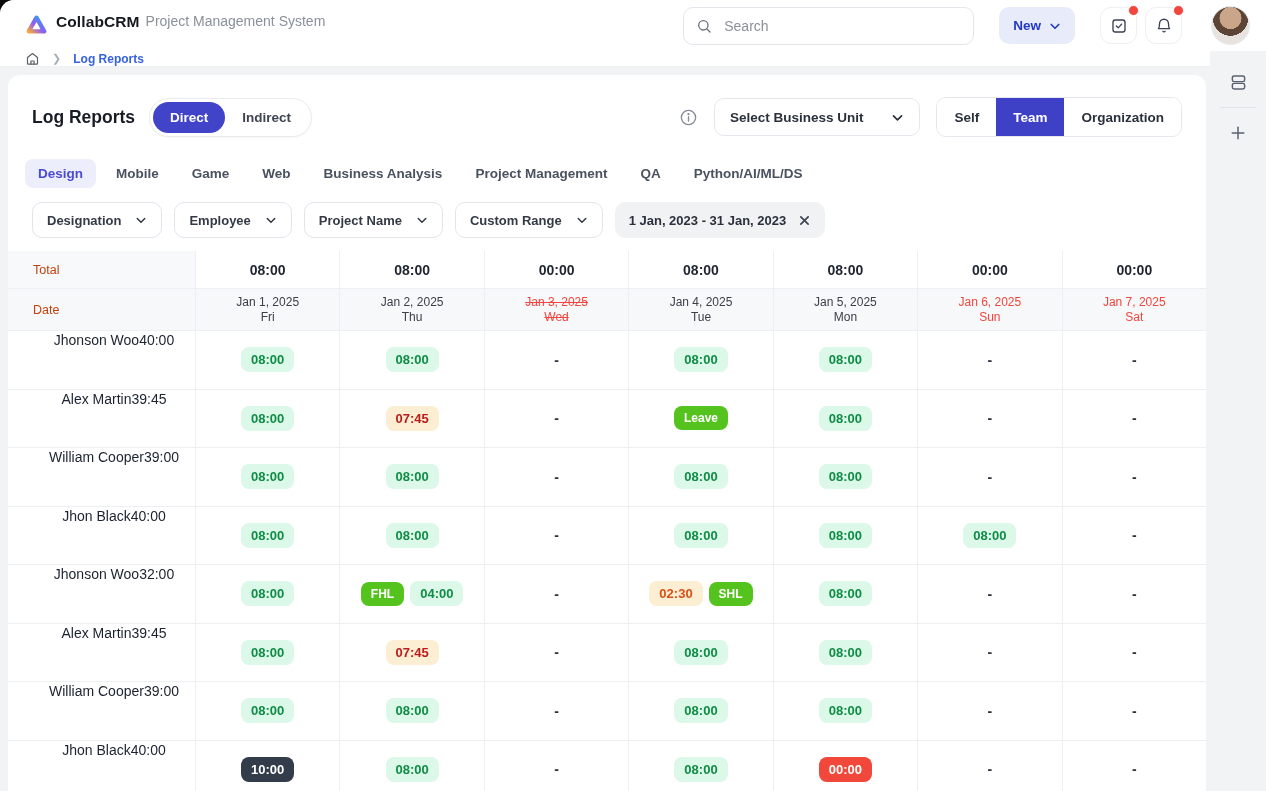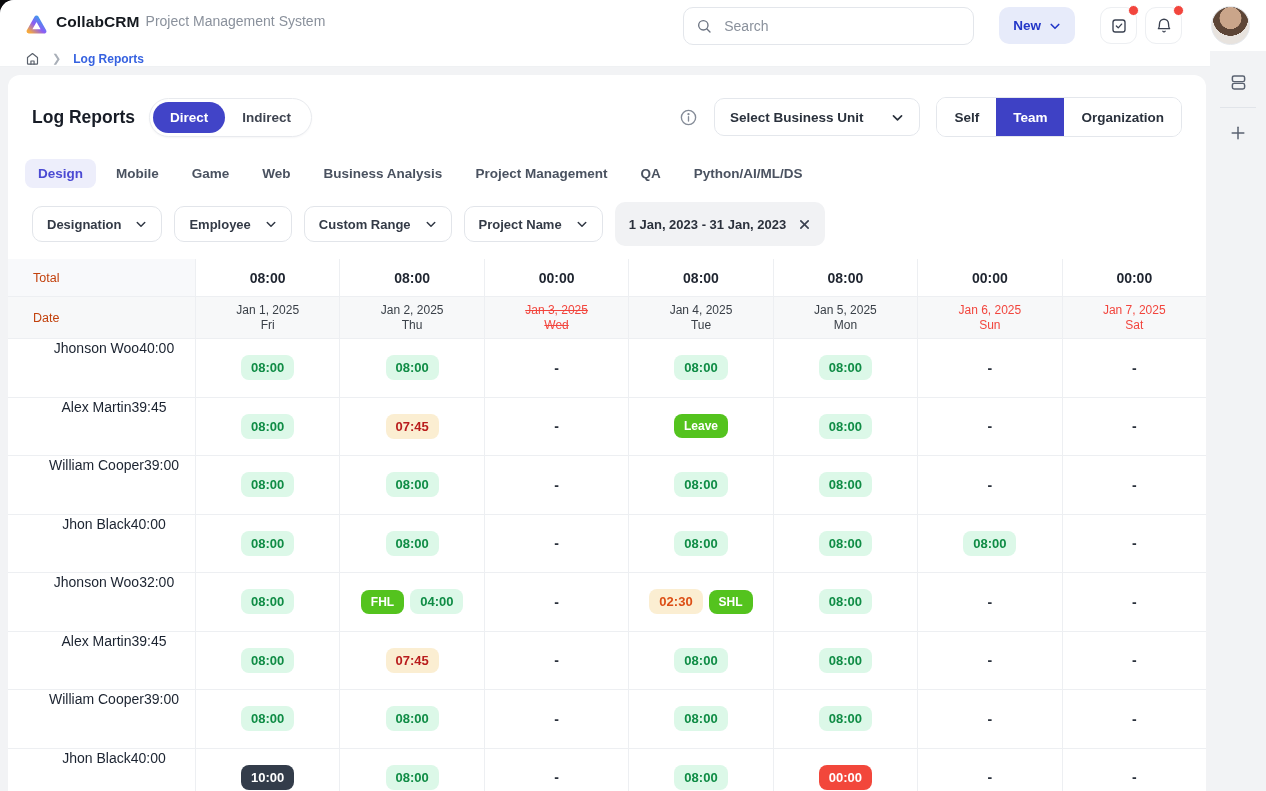--- a/index.html
+++ b/index.html
@@ -45,21 +45,21 @@
   .scope{display:flex;border:1px solid #E4E7EC;border-radius:10px;overflow:hidden;background:#fff;height:38px;}
   .seg-opt{border:none;background:#fff;padding:0 17px;font-size:13.5px;font-weight:700;color:#2A313C;cursor:pointer;font-family:inherit;}
   .seg-opt.active{background:#3E41C5;color:#fff;}
   
   .tabs{display:flex;align-items:center;gap:7px;padding:22px 24px 0 17px;}
   .tab{border:none;background:transparent;padding:7px 13px;font-size:13.5px;font-weight:600;color:#4A5260;cursor:pointer;border-radius:8px;font-family:inherit;}
   .tab.active{background:#EDEEFB;color:#4B4AD3;font-weight:700;}
   
   .filters{display:flex;align-items:center;gap:12px;padding:14px 24px 0 24px;}
   .filter-btn{display:flex;align-items:center;gap:14px;height:36px;padding:0 14px;border:1px solid #E2E5EA;border-radius:10px;background:#fff;font-size:13px;font-weight:700;color:#333A46;cursor:pointer;font-family:inherit;}
-  .date-chip{display:flex;align-items:center;gap:12px;height:44px;padding:0 14px;border-radius:10px;background:#F1F2F4;font-size:13px;font-weight:700;color:#2B313C;}
+  .date-chip{display:flex;align-items:center;gap:12px;height:36px;padding:0 14px;border-radius:10px;background:#F1F2F4;font-size:13px;font-weight:700;color:#2B313C;}
   .chip-x{display:flex;color:#3A4150;cursor:pointer;}
   
   .log-table{margin-top:13px;}
   .t-row{display:grid;grid-template-columns:187px repeat(7,1fr);}
   .t-cell{display:flex;align-items:center;justify-content:center;border-bottom:1px solid #EDEFF2;box-sizing:border-box;}
   .t-cell + .t-cell{border-left:1px solid #EDEFF2;}
   .label-cell{justify-content:flex-start;padding-left:25px;font-size:12.5px;color:#c2410c;}
   .total-row .t-cell{height:38px;}
   .total-row .label-cell{background:#F8F9FB;}
   .total-val{font-size:14px;font-weight:700;color:#1F2530;}
@@ -218,29 +218,29 @@
                 </button>
                 <button class="filter-btn">
                   <span>Employee</span>
                   <span style="display: flex;">
                     <svg width="12" height="12" viewBox="0 0 16 16" fill="none" stroke="currentColor" stroke-width="2" stroke-linecap="round" stroke-linejoin="round">
                       <polyline points="3,6 8,11 13,6"></polyline>
                     </svg>
                   </span>
                 </button>
                 <button class="filter-btn">
-                  <span>Custom Range</span>
+                  <span>Project Name</span>
                   <span style="display: flex;">
                     <svg width="12" height="12" viewBox="0 0 16 16" fill="none" stroke="currentColor" stroke-width="2" stroke-linecap="round" stroke-linejoin="round">
                       <polyline points="3,6 8,11 13,6"></polyline>
                     </svg>
                   </span>
                 </button>
                 <button class="filter-btn">
-                  <span>Project Name</span>
+                  <span>Custom Range</span>
                   <span style="display: flex;">
                     <svg width="12" height="12" viewBox="0 0 16 16" fill="none" stroke="currentColor" stroke-width="2" stroke-linecap="round" stroke-linejoin="round">
                       <polyline points="3,6 8,11 13,6"></polyline>
                     </svg>
                   </span>
                 </button>
               </span>
             <div class="date-chip">
               <span>1 Jan, 2023 - 31 Jan, 2023</span>
               <span class="chip-x">

